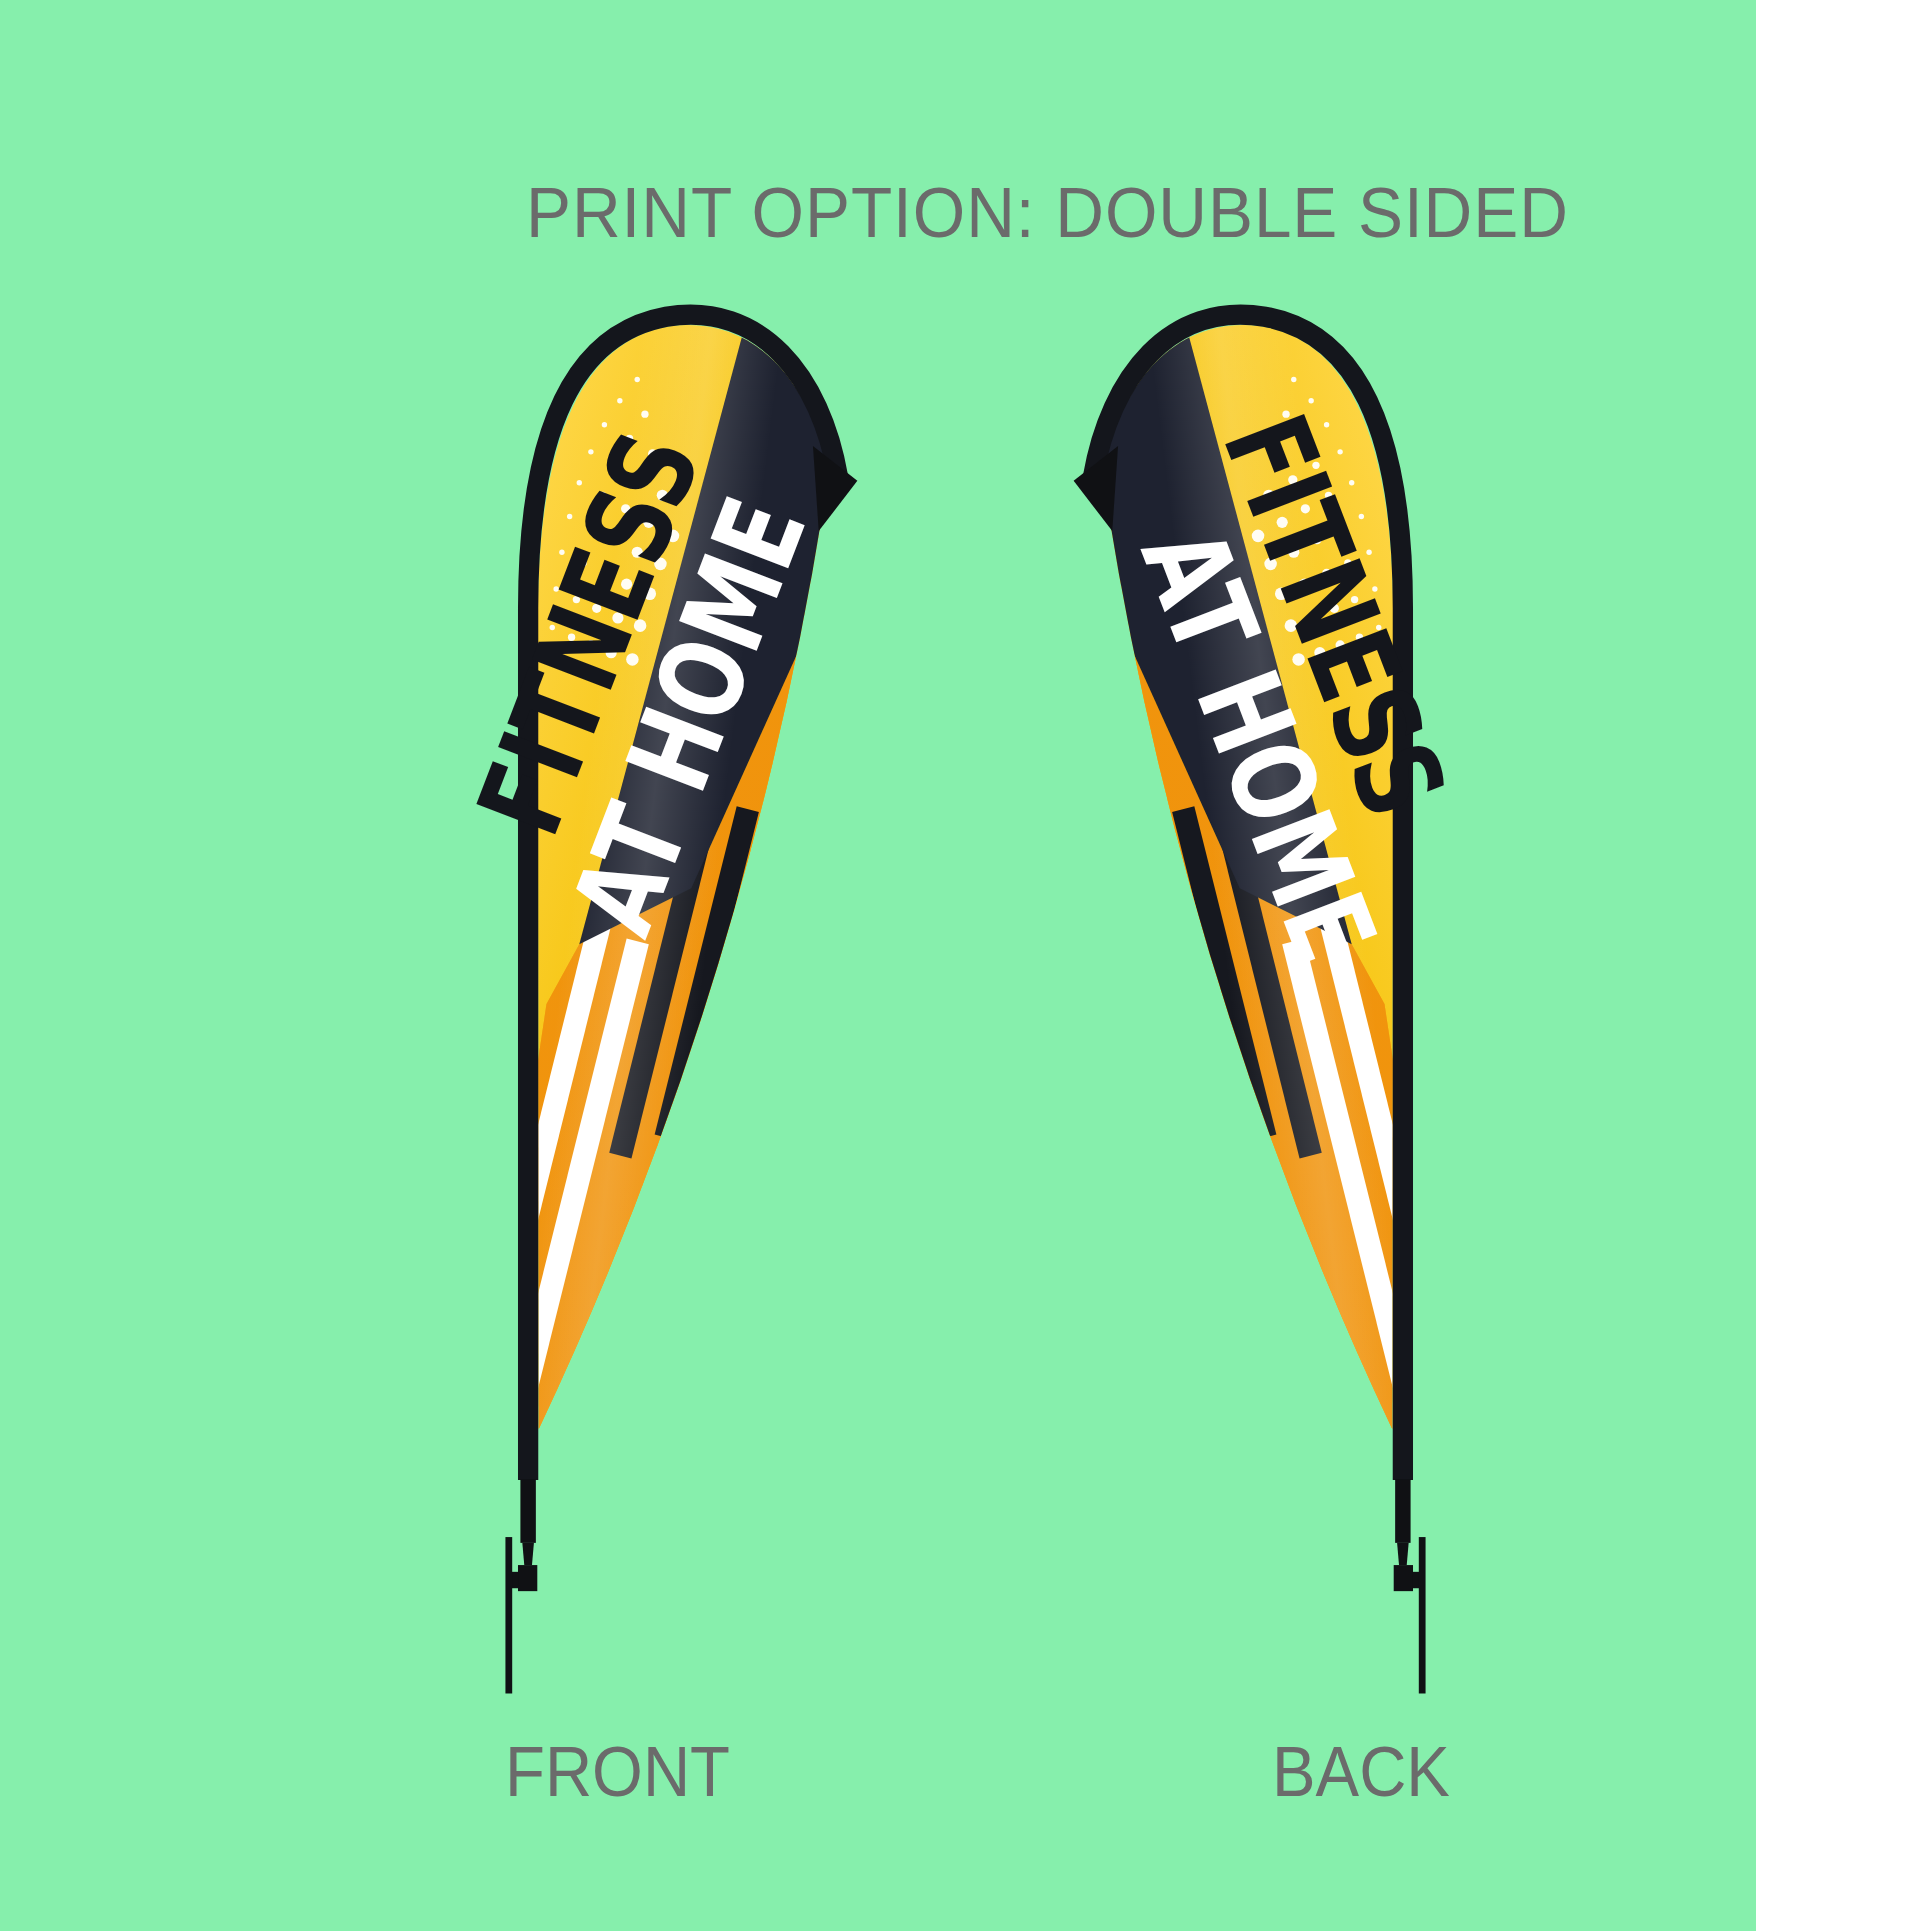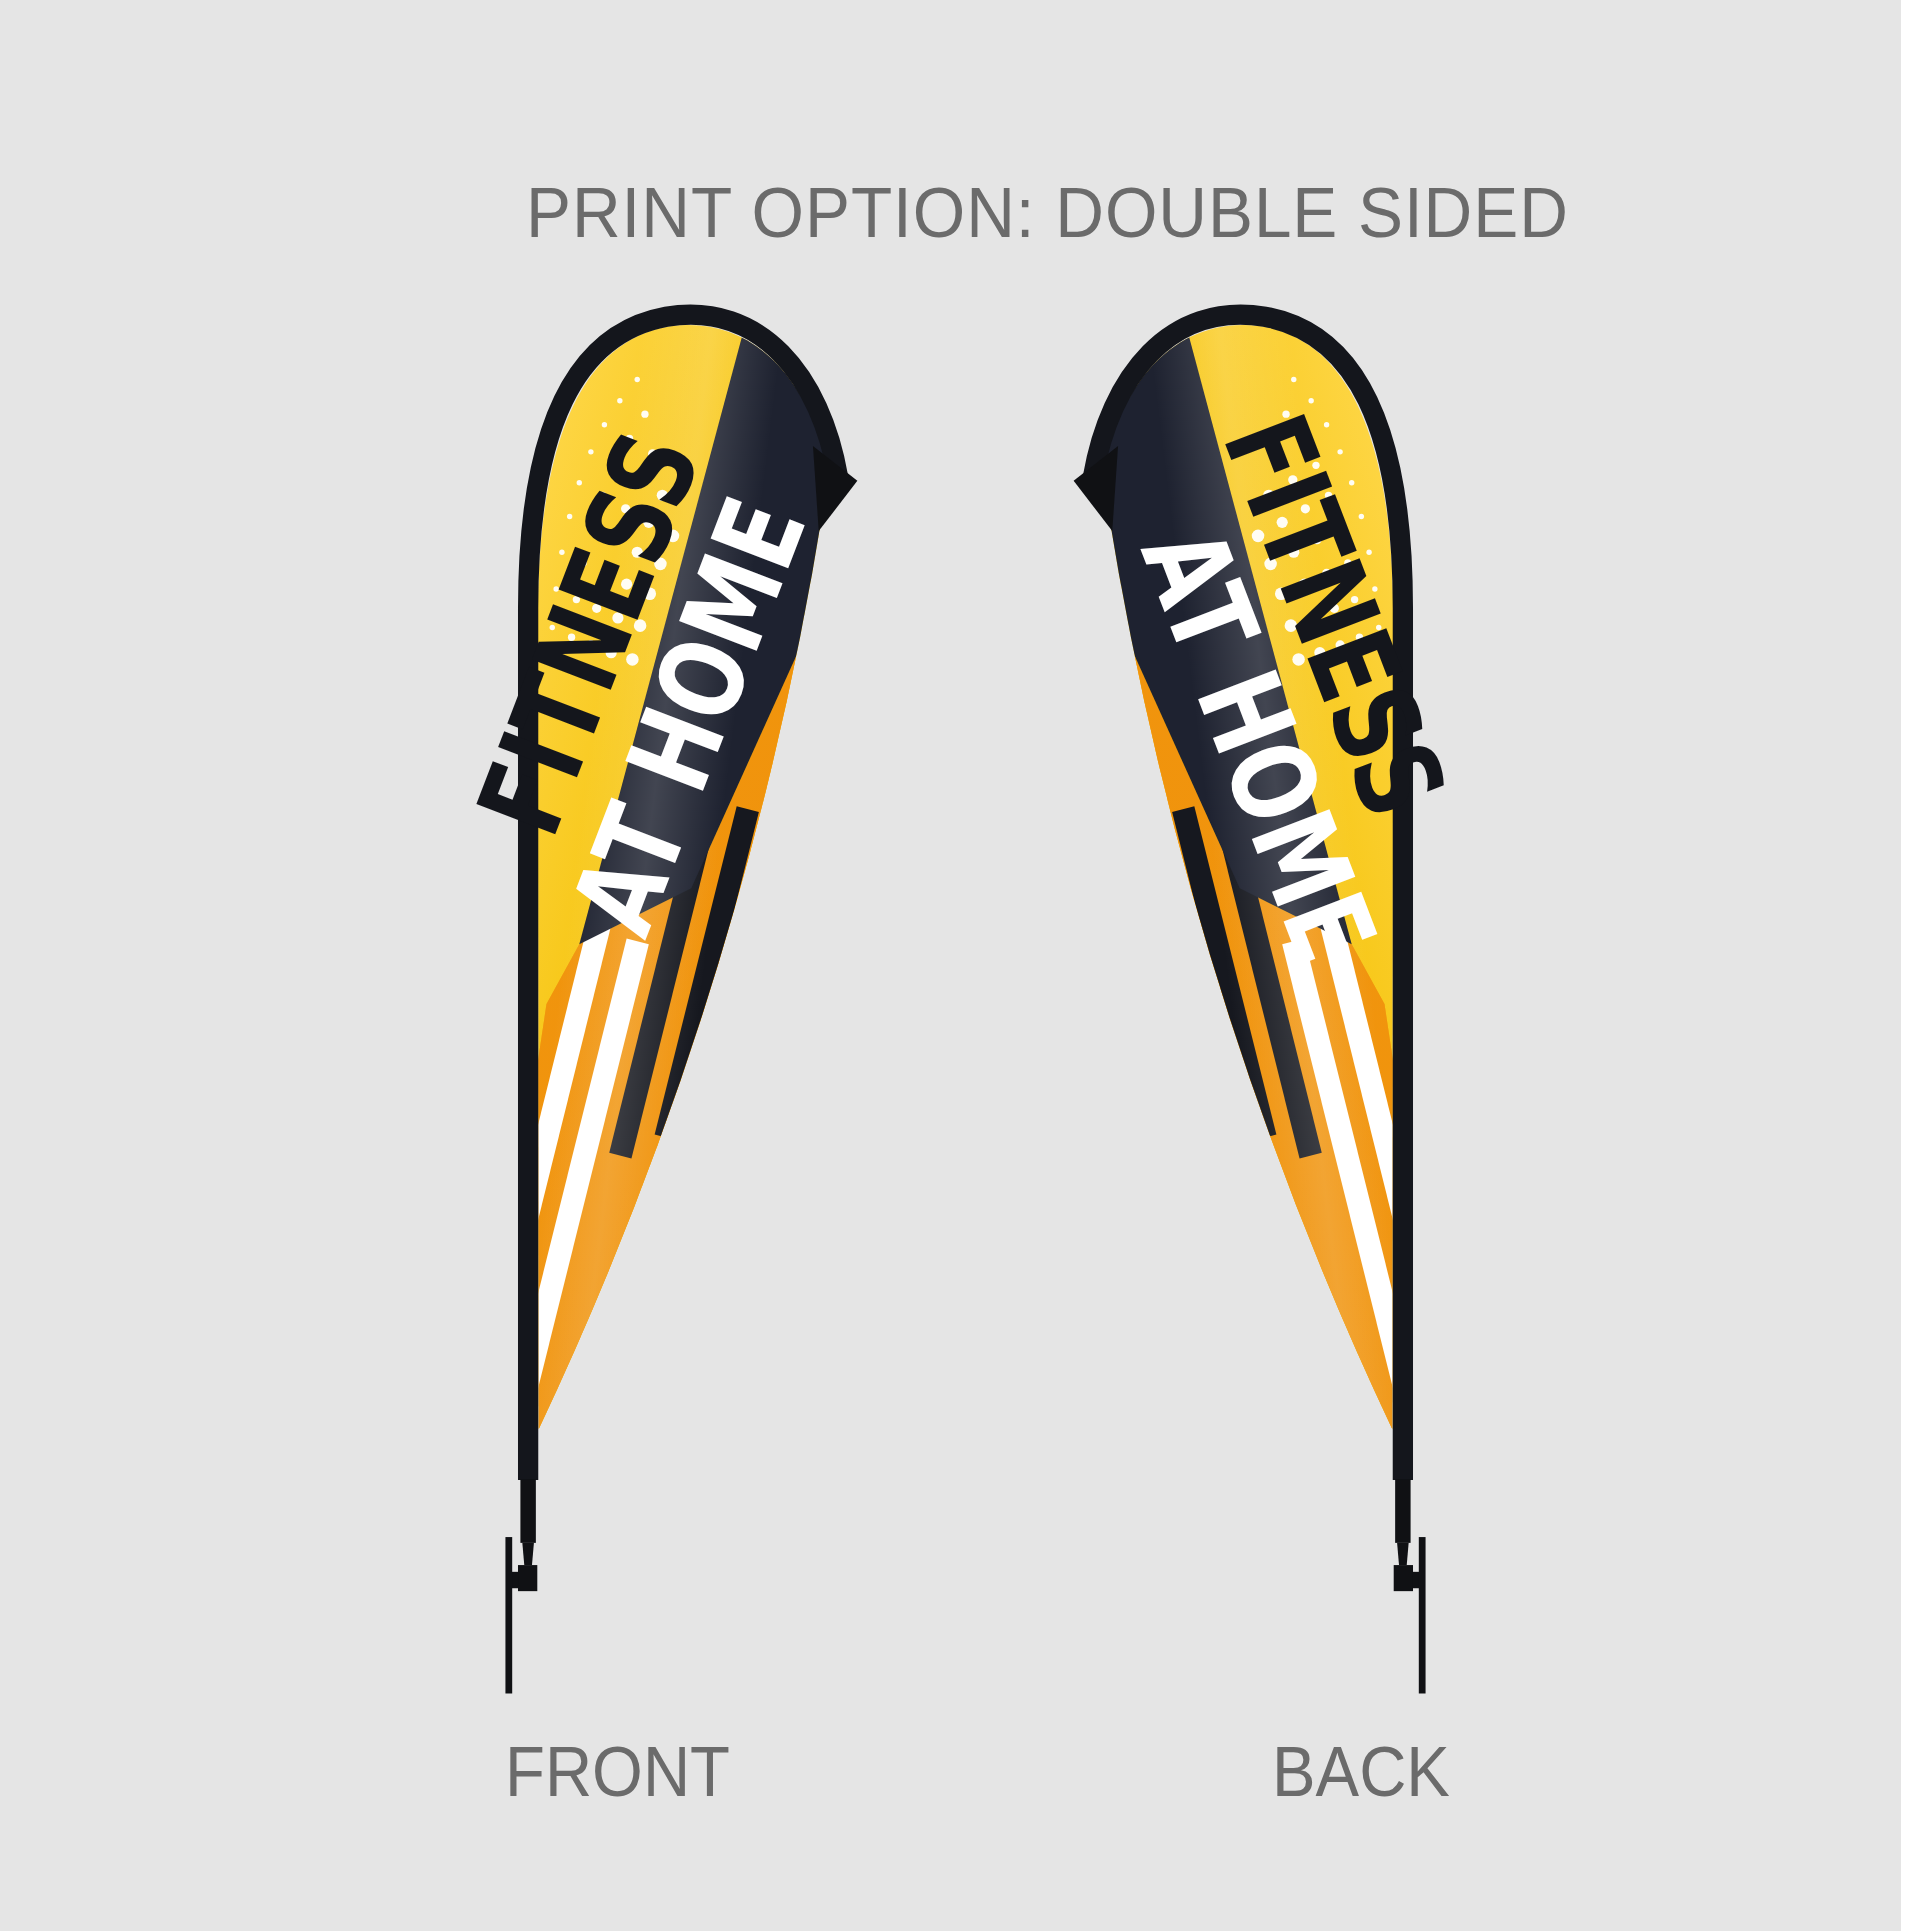--- a/index.html
+++ b/index.html
@@ -1,16 +1,16 @@
 <!DOCTYPE html>
 <html><head>
 <meta charset="utf-8">
 <style>
   html,body{margin:0;padding:0;background:#fff;}
-  #stage{position:relative;width:1901px;height:1931px;background:#e5e5e5;overflow:hidden;
+  #stage{position:relative;width:1756px;height:1931px;background:#86efac;overflow:hidden;
          font-family:"Liberation Sans", sans-serif;}
   .gray-label{position:absolute;color:#6B6B6B;transform-origin:left top;white-space:nowrap;}
   #title{top:172px;left:526px;font-size:71px;letter-spacing:1px;transform:scaleX(0.95);}
   #front-label{top:1731px;left:505px;font-size:71px;transform:scaleX(0.92);}
   #back-label{top:1731px;left:1272px;font-size:71px;transform:scaleX(0.92);}
   svg{position:absolute;inset:0;}
   .flag-text{font-family:"DejaVu Sans", sans-serif;font-weight:bold;}
 </style>
 </head>
 <body>

